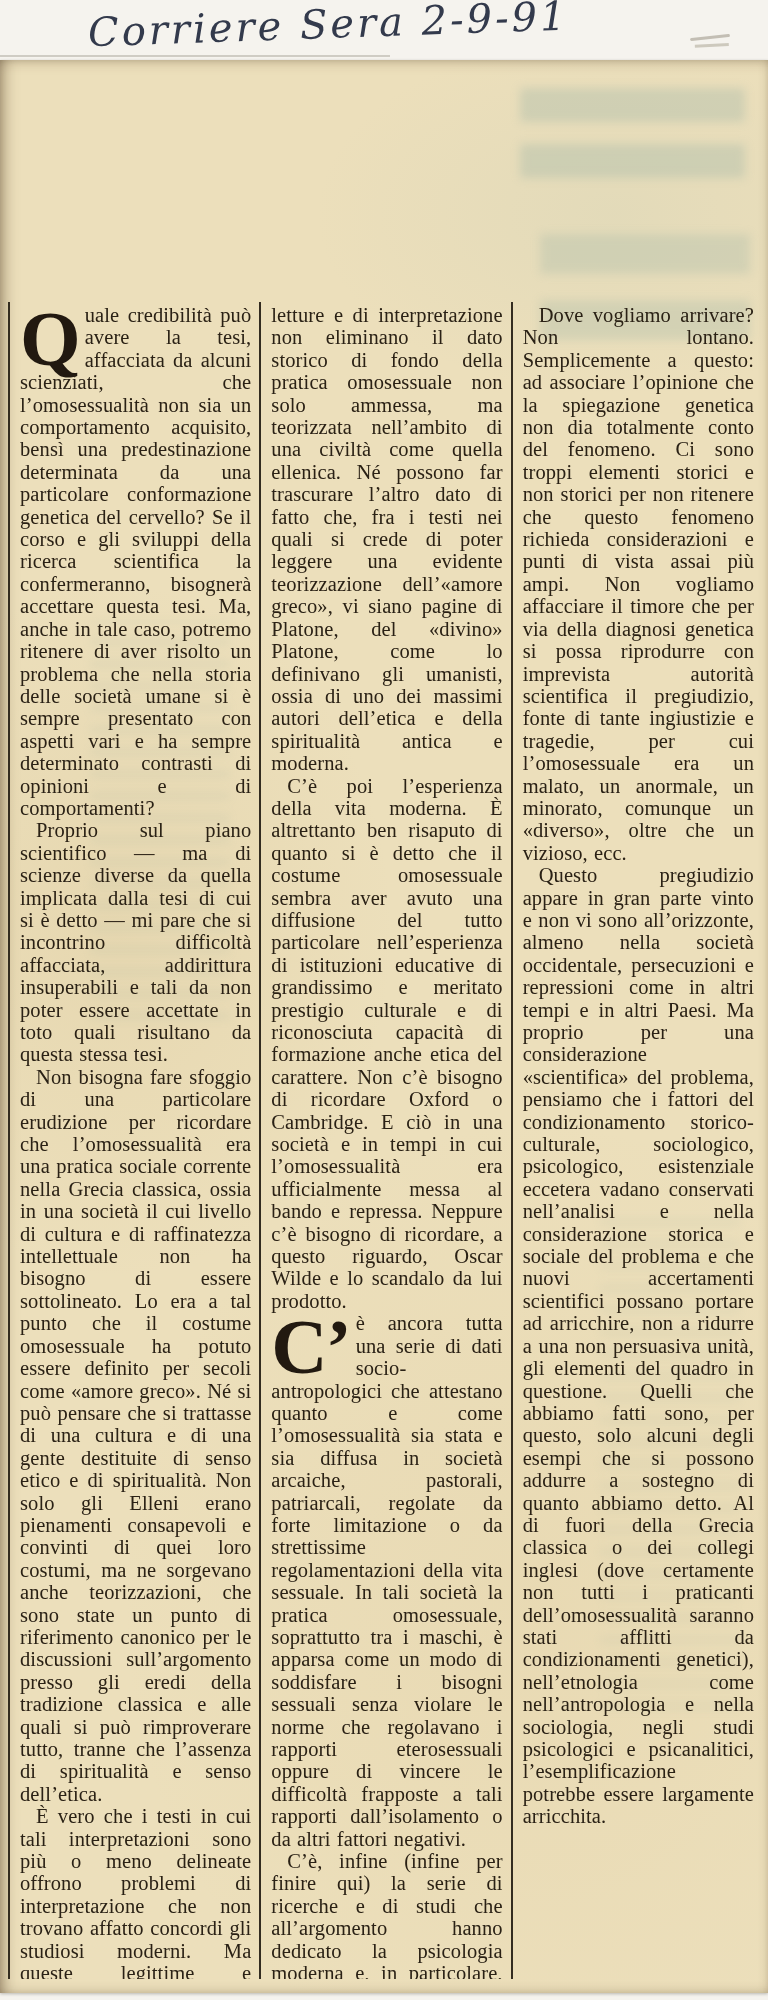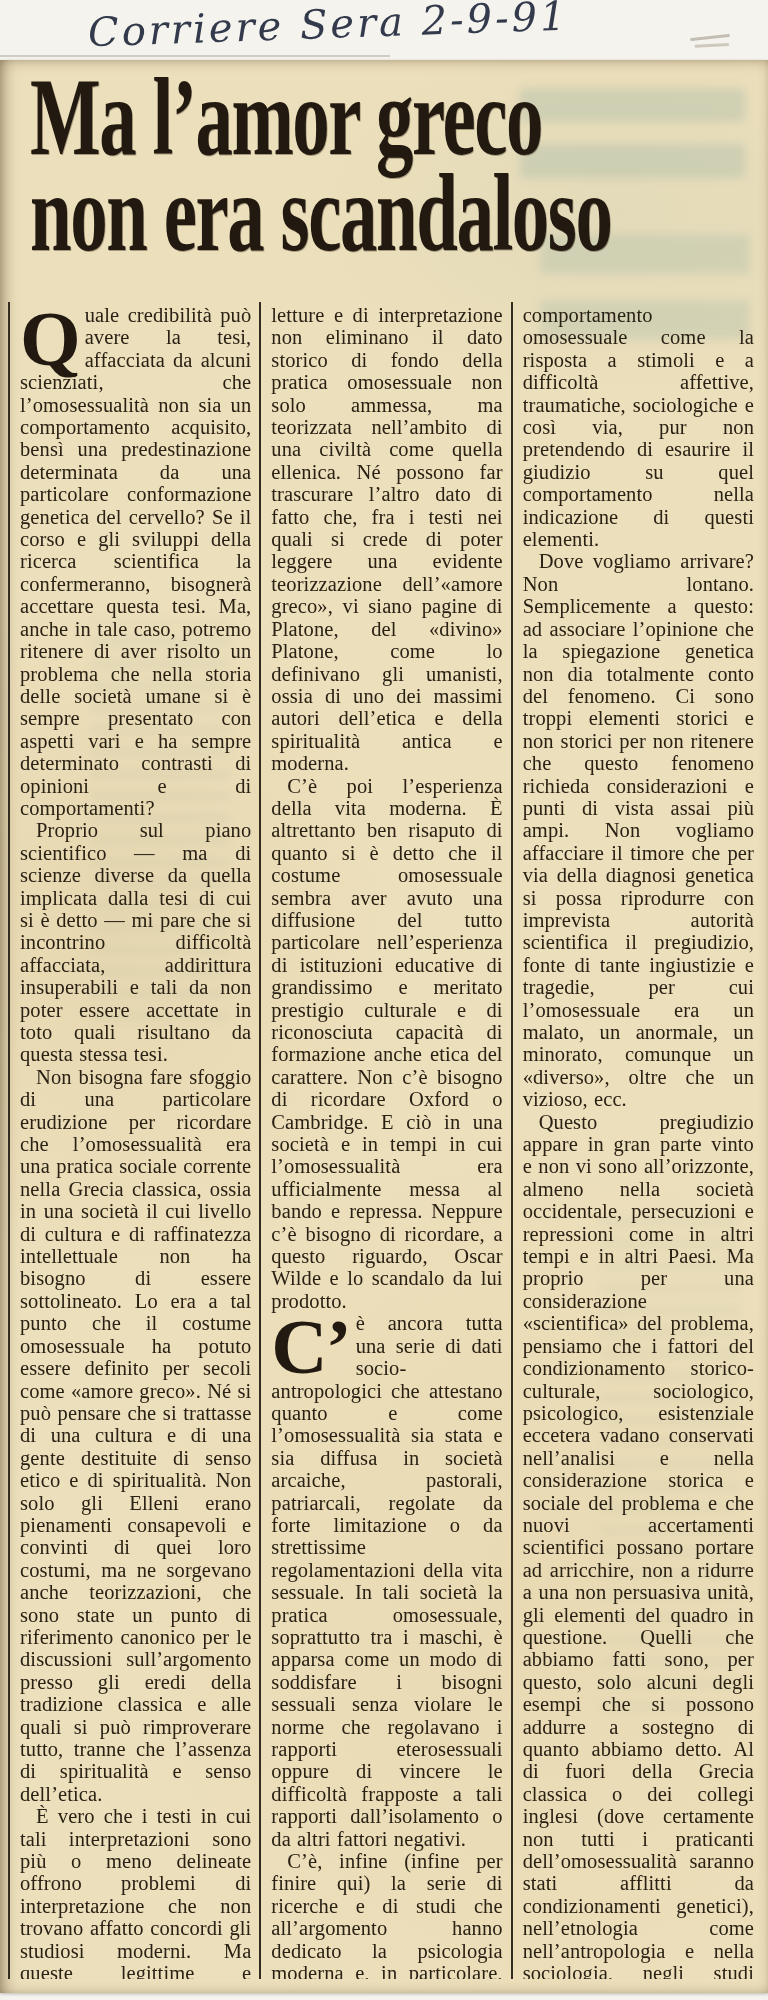--- a/index.html
+++ b/index.html
@@ -72,38 +72,33 @@
   <div class="handwriting">Corriere Sera 2-9-91</div>
   <div class="fold-line"></div>
   <div class="pencil-mark"></div>
 
   <div class="clipping">
     <div class="ghost ghost-1"></div>
     <div class="ghost ghost-2"></div>
     <div class="ghost ghost-3"></div>
     <div class="ghost ghost-4"></div>
 
-    <h1>
-      <span class="hl">Ma l’amor greco</span>
-      <span class="hl">non era scandaloso</span>
-    </h1>
 
     <div class="columns">
       <div class="col">
           <p class="noindent"><span class="dropcap">Q</span>uale credibilità può avere la tesi, affacciata da alcuni scienziati, che l’omosessualità non sia un comportamento acquisito, bensì una predestinazione determinata da una particolare conformazione genetica del cervello? Se il corso e gli sviluppi della ricerca scientifica la confermeranno, bisognerà accettare questa tesi. Ma, anche in tale caso, potremo ritenere di aver risolto un problema che nella storia delle società umane si è sempre presentato con aspetti vari e ha sempre determinato contrasti di opinioni e di comportamenti?</p>
           <p>Proprio sul piano scientifico — ma di scienze diverse da quella implicata dalla tesi di cui si è detto — mi pare che si incontrino difficoltà affacciata, addirittura insuperabili e tali da non poter essere accettate in toto quali risultano da questa stessa tesi.</p>
           <p>Non bisogna fare sfoggio di una particolare erudizione per ricordare che l’omosessualità era una pratica sociale corrente nella Grecia classica, ossia in una società il cui livello di cultura e di raffinatezza intellettuale non ha bisogno di essere sottolineato. Lo era a tal punto che il costume omosessuale ha potuto essere definito per secoli come «amore greco». Né si può pensare che si trattasse di una cultura e di una gente destituite di senso etico e di spiritualità. Non solo gli Elleni erano pienamenti consapevoli e convinti di quei loro costumi, ma ne sorgevano anche teorizzazioni, che sono state un punto di riferimento canonico per le discussioni sull’argomento presso gli eredi della tradizione classica e alle quali si può rimproverare tutto, tranne che l’assenza di spiritualità e senso dell’etica.</p>
           <p>È vero che i testi in cui tali interpretazioni sono più o meno delineate offrono problemi di interpretazione che non trovano affatto concordi gli studiosi moderni. Ma queste legittime e comprensibili differenze di</p>
         </div>
       <div class="col">
           <p class="noindent">letture e di interpretazione non eliminano il dato storico di fondo della pratica omosessuale non solo ammessa, ma teorizzata nell’ambito di una civiltà come quella ellenica. Né possono far trascurare l’altro dato di fatto che, fra i testi nei quali si crede di poter leggere una evidente teorizzazione dell’«amore greco», vi siano pagine di Platone, del «divino» Platone, come lo definivano gli umanisti, ossia di uno dei massimi autori dell’etica e della spiritualità antica e moderna.</p>
           <p>C’è poi l’esperienza della vita moderna. È altrettanto ben risaputo di quanto si è detto che il costume omosessuale sembra aver avuto una diffusione del tutto particolare nell’esperienza di istituzioni educative di grandissimo e meritato prestigio culturale e di riconosciuta capacità di formazione anche etica del carattere. Non c’è bisogno di ricordare Oxford o Cambridge. E ciò in una società e in tempi in cui l’omosessualità era ufficialmente messa al bando e repressa. Neppure c’è bisogno di ricordare, a questo riguardo, Oscar Wilde e lo scandalo da lui prodotto.</p>
           <p class="noindent"><span class="dropcap">C’</span>è ancora tutta una serie di dati socio-antropologici che attestano quanto e come l’omosessualità sia stata e sia diffusa in società arcaiche, pastorali, patriarcali, regolate da forte limitazione o da strettissime regolamentazioni della vita sessuale. In tali società la pratica omosessuale, soprattutto tra i maschi, è apparsa come un modo di soddisfare i bisogni sessuali senza violare le norme che regolavano i rapporti eterosessuali oppure di vincere le difficoltà frapposte a tali rapporti dall’isolamento o da altri fattori negativi.</p>
           <p>C’è, infine (infine per finire qui) la serie di ricerche e di studi che all’argomento hanno dedicato la psicologia moderna e, in particolare, la psicanalisi. Da questo punto di vista si è potuto giudicare l’assunzione del</p>
         </div>
       <div class="col">
-          <p class="noindent">comportamento omosessuale come la risposta a stimoli e a difficoltà affettive, traumatiche, sociologiche e così via, pur non pretendendo di esaurire il giudizio su quel comportamento nella indicazione di questi elementi.</p>
           <p>Dove vogliamo arrivare? Non lontano. Semplicemente a questo: ad associare l’opinione che la spiegazione genetica non dia totalmente conto del fenomeno. Ci sono troppi elementi storici e non storici per non ritenere che questo fenomeno richieda considerazioni e punti di vista assai più ampi. Non vogliamo affacciare il timore che per via della diagnosi genetica si possa riprodurre con imprevista autorità scientifica il pregiudizio, fonte di tante ingiustizie e tragedie, per cui l’omosessuale era un malato, un anormale, un minorato, comunque un «diverso», oltre che un vizioso, ecc.</p>
           <p>Questo pregiudizio appare in gran parte vinto e non vi sono all’orizzonte, almeno nella società occidentale, persecuzioni e repressioni come in altri tempi e in altri Paesi. Ma proprio per una considerazione «scientifica» del problema, pensiamo che i fattori del condizionamento storico-culturale, sociologico, psicologico, esistenziale eccetera vadano conservati nell’analisi e nella considerazione storica e sociale del problema e che nuovi accertamenti scientifici possano portare ad arricchire, non a ridurre a una non persuasiva unità, gli elementi del quadro in questione. Quelli che abbiamo fatti sono, per questo, solo alcuni degli esempi che si possono addurre a sostegno di quanto abbiamo detto. Al di fuori della Grecia classica o dei collegi inglesi (dove certamente non tutti i praticanti dell’omosessualità saranno stati afflitti da condizionamenti genetici), nell’etnologia come nell’antropologia e nella sociologia, negli studi psicologici e psicanalitici, l’esemplificazione potrebbe essere largamente arricchita.</p>
         </div>
     </div>
   </div>
 </div>
 
 </body></html>

